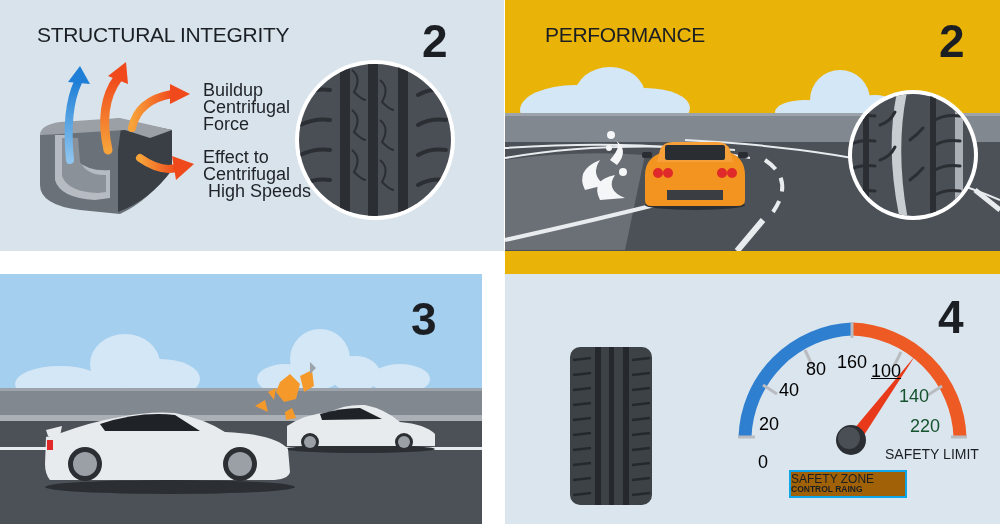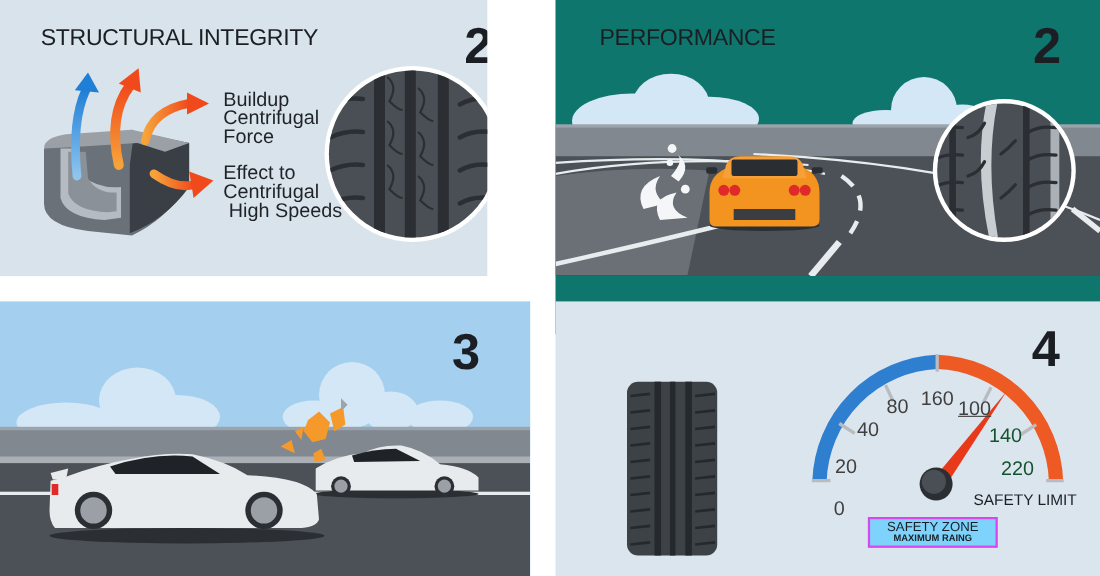--- a/index.html
+++ b/index.html
@@ -1,28 +1,28 @@
 <!DOCTYPE html>
 <html><head>
 <meta charset="utf-8">
 <style>
   html,body{margin:0;padding:0;background:#ffffff;}
   body{width:1000px;height:524px;position:relative;overflow:hidden;font-family:"Liberation Sans",sans-serif;}
   .panel{position:absolute;overflow:hidden;}
-  .p1{left:0;top:0;width:443px;height:251px;background:#d8e3ec;}
-  .p2{left:505px;top:0;width:495px;height:304px;background:#0f766e;}
+  .p1{left:0;top:0;width:504px;height:251px;background:#d8e3ec;}
+  .p2{left:505px;top:0;width:495px;height:304px;background:#eab308;}
   .p3{left:0;top:274px;width:482px;height:250px;background:#a5cfee;}
   .p4{left:505px;top:274px;width:495px;height:250px;background:#dbe5ee;}
   .title{position:absolute;font-size:21px;color:#1b1f24;letter-spacing:-0.3px;white-space:nowrap;}
   .num{position:absolute;font-size:46px;font-weight:bold;color:#1b1f24;}
   .lbl{position:absolute;font-size:18px;line-height:17px;color:#1f2327;white-space:pre;}
   svg{position:absolute;left:0;top:0;}
-  .gtxt{position:absolute;font-size:18px;color:#404040;}
+  .gtxt{position:absolute;font-size:18px;color:#000000;}
   .gtxt.red{color:#14532d;}
-  .zone{position:absolute;left:284px;top:196px;width:114px;height:24px;border:2px solid #d946ef;background:#7dd3fc;text-align:center;}
+  .zone{position:absolute;left:284px;top:196px;width:114px;height:24px;border:2px solid #0ea5e9;background:#a16207;}
   .zone .a{font-size:12px;line-height:12px;display:block;margin-top:1px;color:#1b1f24;}
   .zone .b{font-size:8.5px;line-height:9px;display:block;color:#1b1f24;font-weight:bold;}
   .slimit{position:absolute;font-size:14px;color:#1b1f24;white-space:nowrap;}
 </style>
 </head>
 <body>
 
 <div class="panel p1">
   <svg width="482" height="251">
     <defs>
@@ -290,15 +290,15 @@
   <div class="gtxt" style="left:254px;top:140px;">20</div>
   <div class="gtxt" style="left:274px;top:106px;">40</div>
   <div class="gtxt" style="left:301px;top:85px;">80</div>
   <div class="gtxt" style="left:332px;top:78px;">160</div>
   <div class="gtxt" style="left:366px;top:87px;text-decoration:underline;">100</div>
   <div class="gtxt red" style="left:394px;top:112px;">140</div>
   <div class="gtxt red" style="left:405px;top:142px;">220</div>
   <div class="slimit" style="left:380px;top:172px;">SAFETY LIMIT</div>
   <div class="zone">
     <span class="a">SAFETY ZONE</span>
-    <span class="b">MAXIMUM RAING</span>
+    <span class="b">CONTROL RAING</span>
   </div>
 </div>
 
 </body></html>

